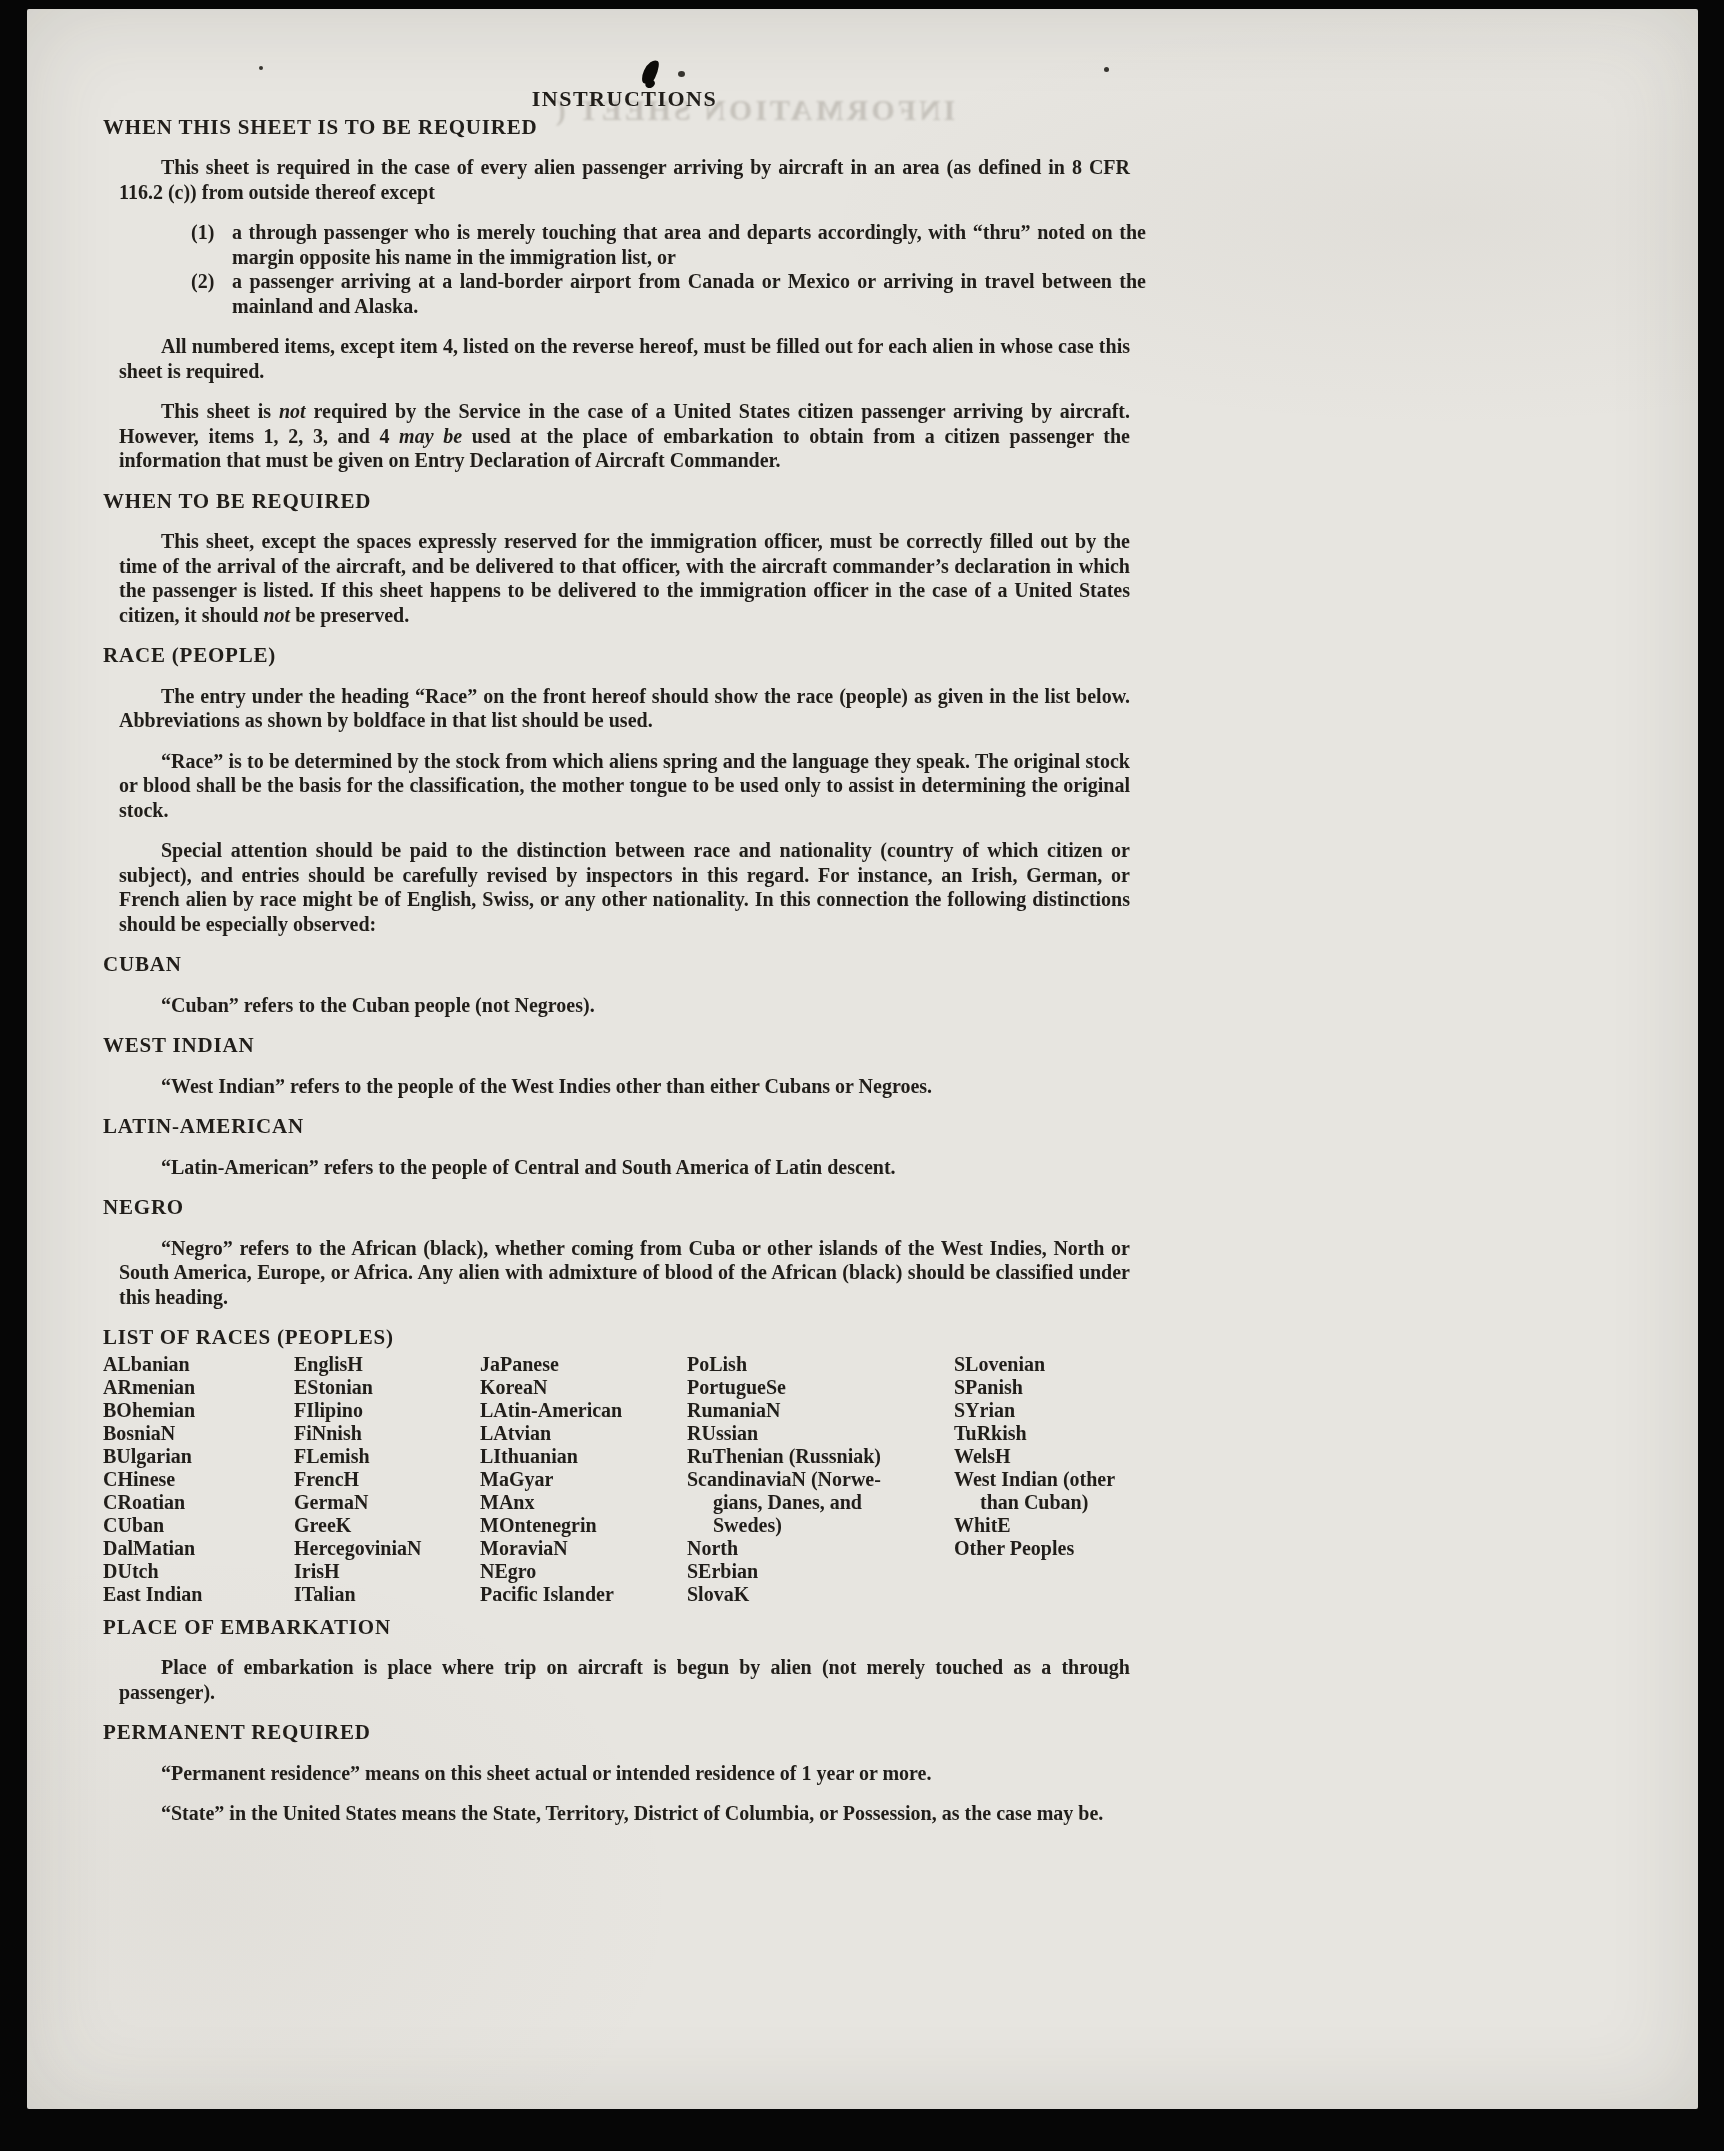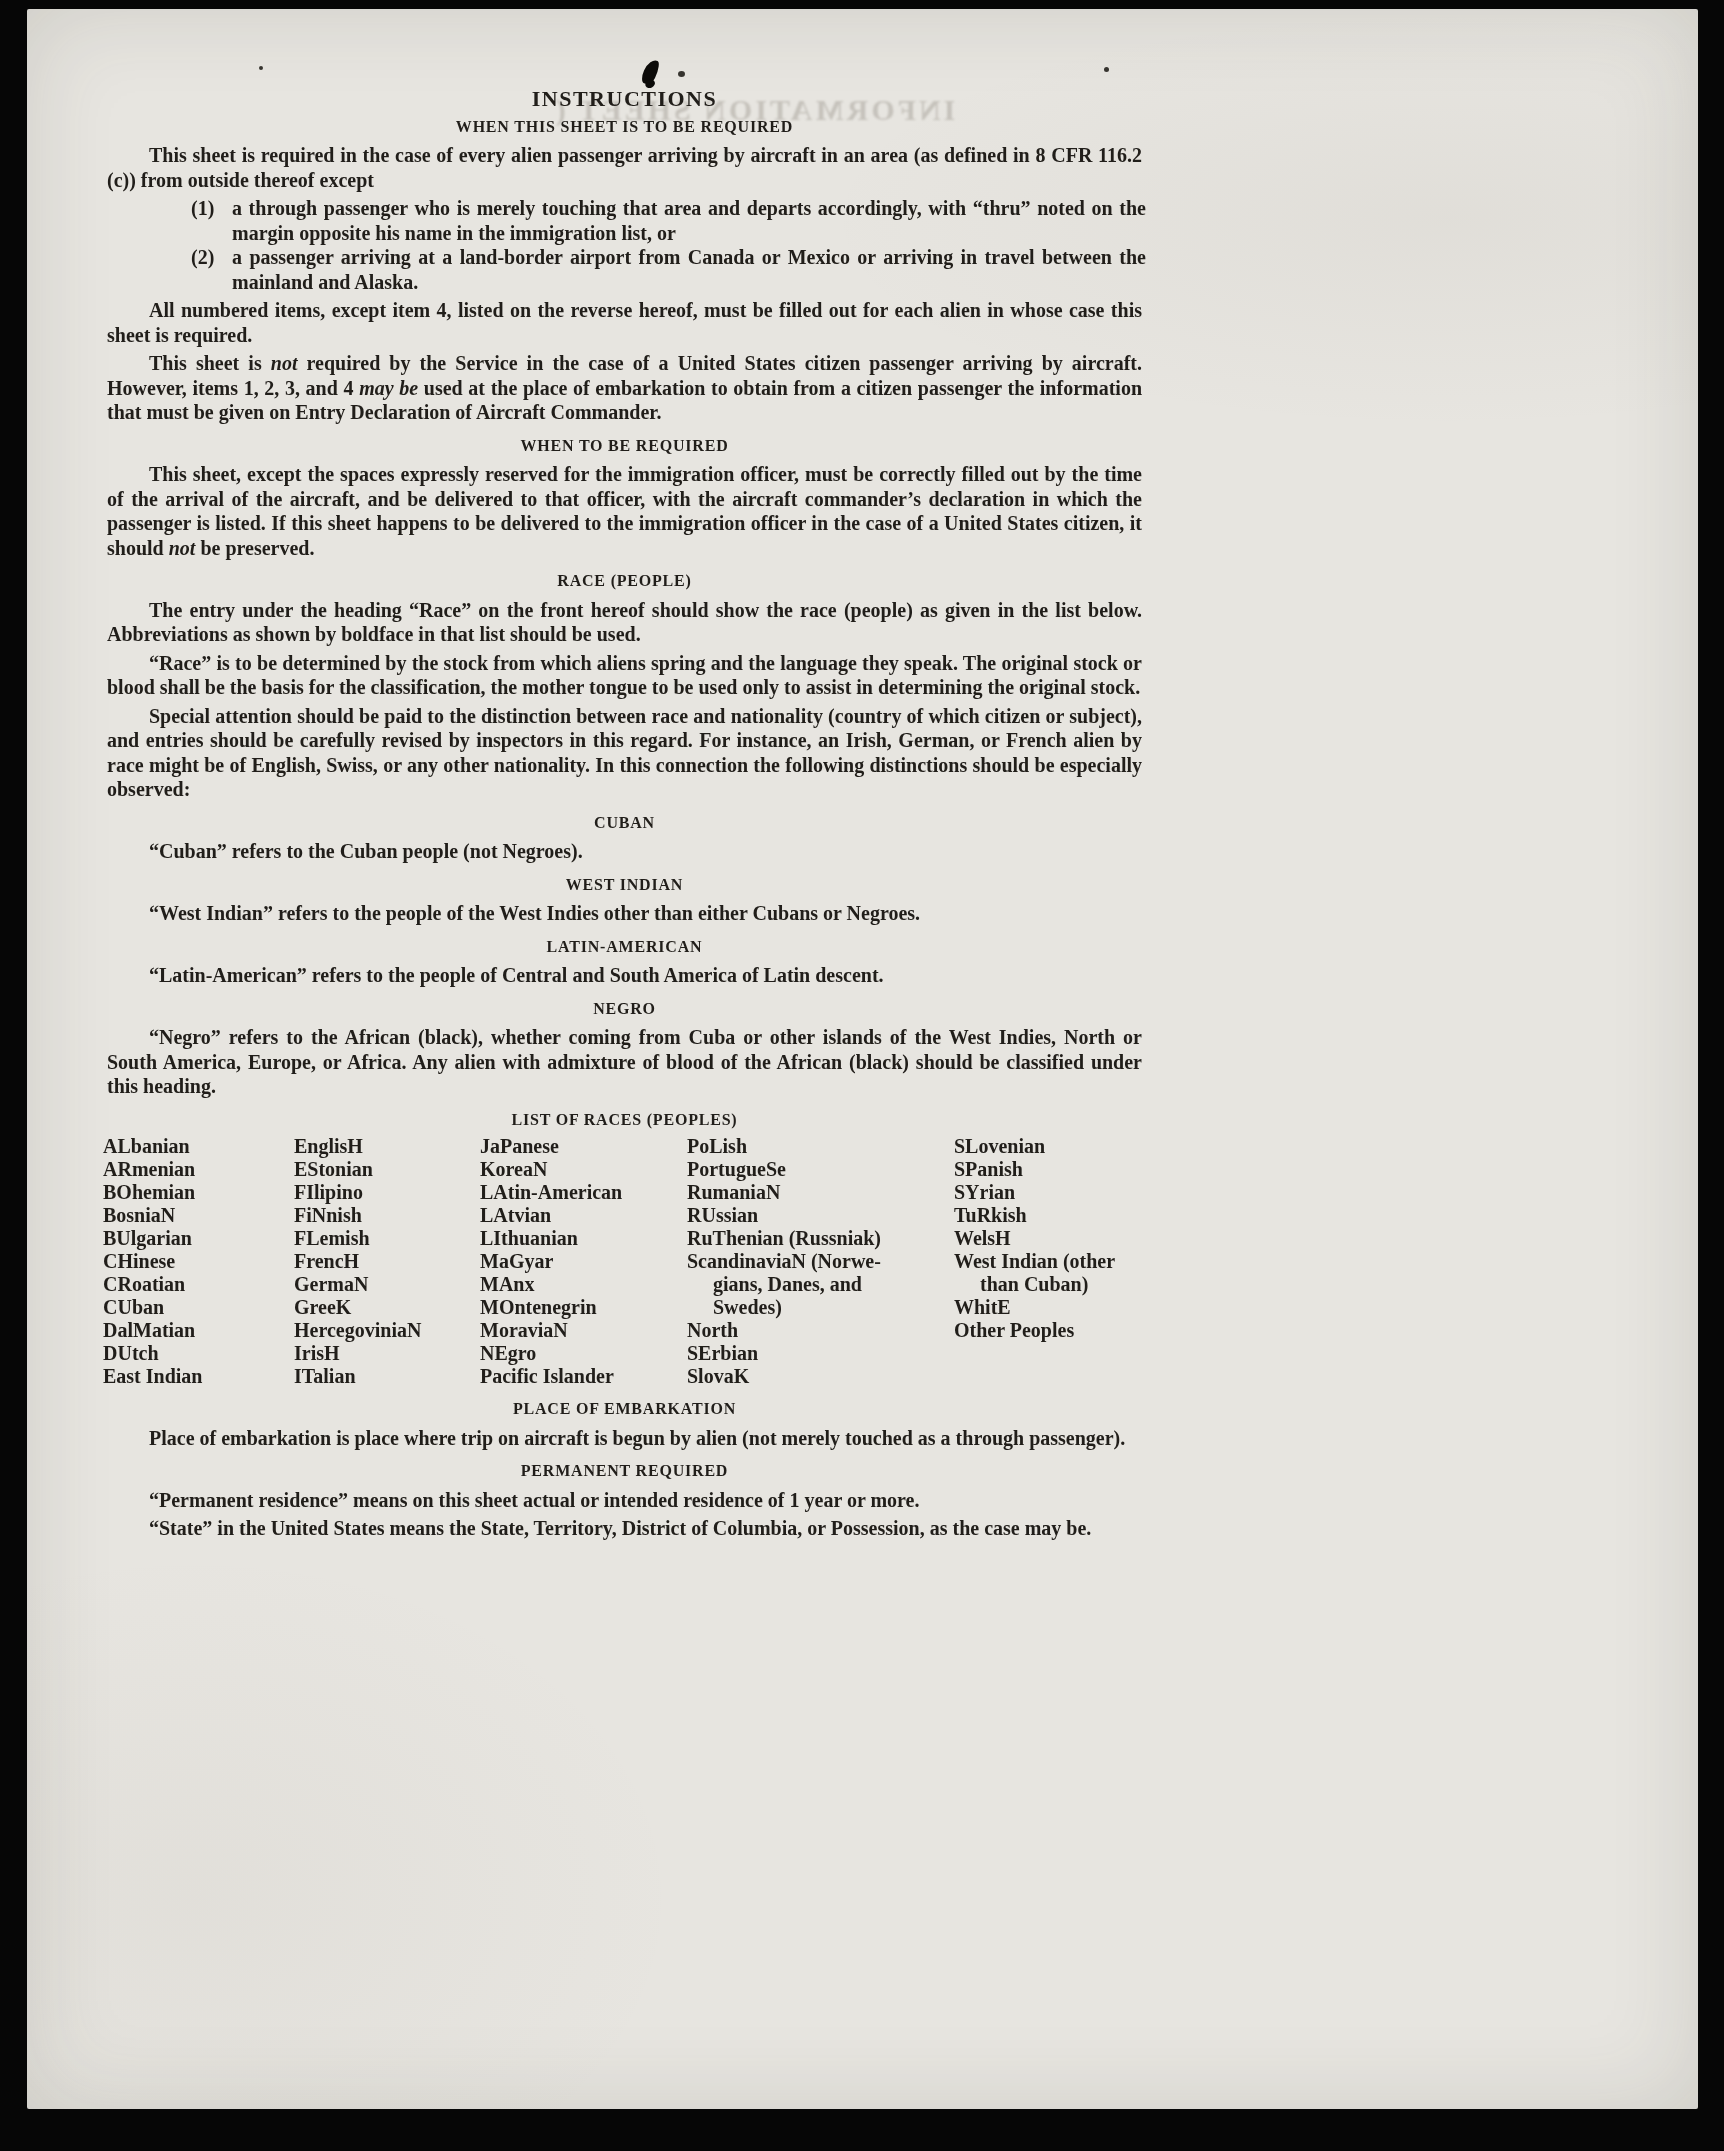--- a/index.html
+++ b/index.html
@@ -18,23 +18,23 @@
       radial-gradient(ellipse 697px 498px at 10% 90%, rgba(120,112,98,0.05), transparent 70%);
     border-radius: 2px;
     box-shadow: inset 0 0 90px rgba(60,55,45,0.14);
   }
   .content {
     position: absolute; left: 76px; top: 78px; width: 1043px;
     color: var(--ink, #211e1a);
     font-weight: bold; font-size: 20px; line-height: 24.5px;
   }
   .doc-title { text-align: center; font-size: 22px; letter-spacing: 1.5px; margin: 0 0 3px 0; }
-  .section-heading { text-align: center; font-size: 16px; letter-spacing: 0.8px; margin: 9px 0 2px 0; }
+  .section-heading { font-size: 21px; letter-spacing: 0.8px; margin: 9px 0 2px 0; }
   .section-heading:first-child { margin-top: 2px; }
-  .para { margin: 4px; text-indent: 42px; text-align: justify; font-family: Liberation Serif, serif; }
+  .para { margin: 16px; text-indent: 42px; text-align: justify; font-family: Liberation Serif, serif; }
   .it { font-style: italic; }
   .numbered { position: relative; padding-left: 129px; text-align: justify; }
   .numbered .num { position: absolute; left: 88px; }
   .races-grid { display: grid; grid-template-columns: 191px 186px 207px 267px 192px; margin-top: 3px; }
   .race-item { line-height: 23px; padding-left: 26px; text-indent: -26px; white-space: pre-line; }
   .bleed {
     position: absolute; transform: scaleX(-1);
     color: rgba(105, 98, 86, 0.26); filter: blur(1.3px);
     font-weight: bold; pointer-events: none;
   }

